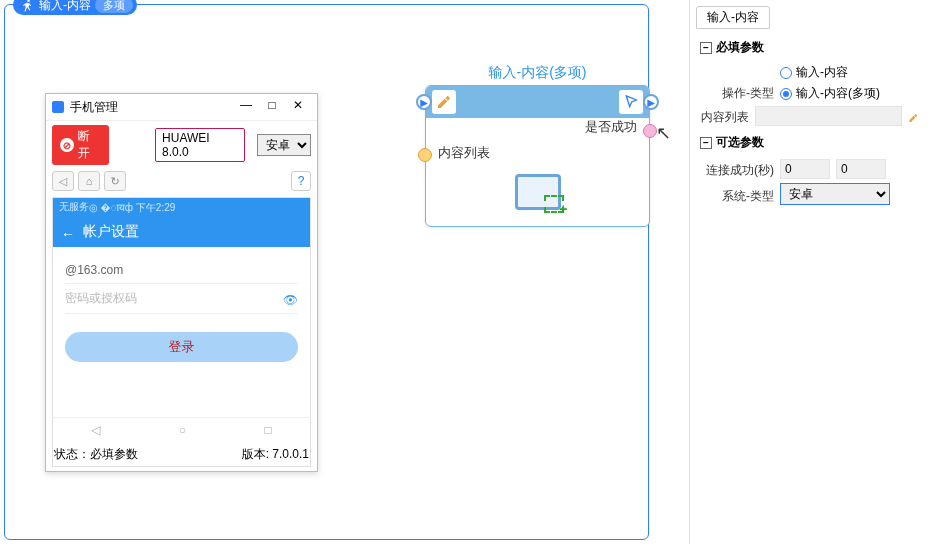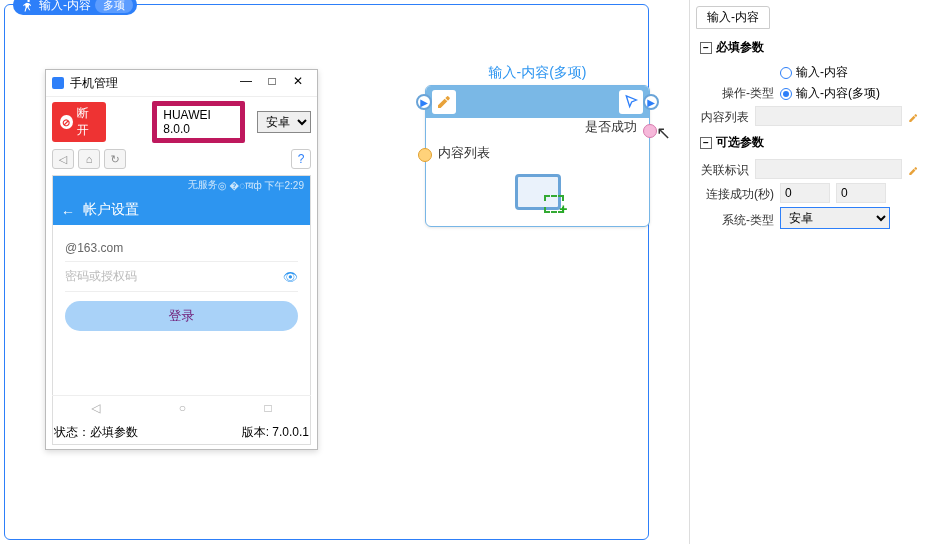--- a/index.html
+++ b/index.html
@@ -6,43 +6,43 @@
 body { background: #fff; width: 929px; height: 544px; overflow: hidden; }
 
 .app { display: flex; width: 100%; height: 100%; gap: 36px; }
 
 .main-area { flex: 1; position: relative; border: 1px solid #2d7ff9; border-radius: 6px; margin: 4px; }
 .main-header { position: absolute; top: -10px; left: 8px; display: flex; align-items: center; background: #2d7ff9; border-radius: 10px; height: 20px; padding: 0 4px 0 8px; font-size: 12px; color: #fff; }
 .main-header .pill { background: #5c9dff; border-radius: 8px; padding: 0 8px; margin-left: 4px; font-size: 11px; line-height: 16px; }
 .walk-icon { width: 14px; height: 14px; margin-right: 4px; fill: #fff; }
 
 
-.pm-window { position: absolute; left: 40px; top: 64px; width: 273px; background: #fff; border: 1px solid #bbb; box-shadow: 0 2px 6px rgba(0,0,0,0.15); }
+.pm-window { position: absolute; left: 40px; top: 88px; width: 273px; background: #fff; border: 1px solid #bbb; box-shadow: 0 2px 6px rgba(0,0,0,0.15); }
 .pm-title { display: flex; align-items: center; padding: 4px 6px; border-bottom: 1px solid #eee; font-size: 12px; }
 .pm-title .sq { width: 12px; height: 12px; background: #2d7ff9; border-radius: 2px; margin-right: 6px; }
 .pm-title .spacer { flex: 1; }
 .pm-title-btn { width: 26px; height: 18px; text-align: center; font-size: 12px; cursor: pointer; }
 .pm-toolbar { display: flex; align-items: center; padding: 4px 6px; gap: 6px; }
 .disconnect { background: #e33; color: #fff; border-radius: 3px; padding: 3px 8px; font-size: 12px; display: flex; align-items: center; gap: 4px; cursor: pointer; }
 .disconnect .ico { width: 14px; height: 14px; background: #fff; border-radius: 50%; display: inline-flex; align-items: center; justify-content: center; color: #e33; font-size: 10px; font-weight: bold; }
-.dev-box { border: 5px solid #be185d; padding: 2px 6px; font-size: 12px; border-radius: 2px; margin-left: 40px; }
+.dev-box { border: 1px solid #be185d; padding: 2px 6px; font-size: 12px; border-radius: 2px; margin-left: 40px; }
 .os-select { border: 1px solid #888; font-size: 12px; padding: 1px 4px; height: 22px; }
 .pm-nav { display: flex; align-items: center; padding: 2px 6px; gap: 4px; }
 .nav-btn { width: 22px; height: 20px; border: 1px solid #ccc; border-radius: 3px; background: #f5f5f5; font-size: 11px; display: inline-flex; align-items: center; justify-content: center; cursor: pointer; color:#888; }
 .nav-spacer { flex: 1; }
 .help-btn { width: 20px; height: 20px; border: 1px solid #ccc; border-radius: 3px; color: #2d7ff9; font-size: 12px; display:inline-flex; align-items:center; justify-content:center; cursor:pointer; }
 
 .phone-screen { margin: 4px 6px; border: 1px solid #ddd; height: 270px; background: #fff; overflow:hidden; }
-.phone-status { background: #2d95f0; color: #cfe7fb; font-size: 10px; display: flex; justify-content: flex-end; padding: 2px 6px; }
+.phone-status { background: #2d95f0; color: #cfe7fb; font-size: 10px; display: flex; justify-content: flex-start; padding: 2px 6px; }
 .phone-head { background: #2d95f0; color: #fff; display: flex; align-items: center; padding: 6px 8px; font-size: 14px; gap: 8px; }
 .phone-body { padding: 10px 12px; }
 .field { font-size: 12px; color: #666; padding: 6px 0; border-bottom: 1px solid #eee; display:flex; align-items:center; }
-.field.placeholder { color: #bbb; }
+.field.placeholder { color: #bbb; align-items: flex-end; }
 .eye { color: #2d95f0; margin-left:auto; }
-.login-btn { margin-top: 9px; background: #a9d2f8; color: #701a75; text-align: center; border-radius: 16px; padding: 6px 0; font-size: 13px; }
+.login-btn { margin-top: 18px; background: #a9d2f8; color: #b91c1c; text-align: center; border-radius: 16px; padding: 6px 0; font-size: 13px; }
 .phone-nav { position:absolute; bottom:30px; left:6px; right:6px; border-top:1px solid #eee; height:24px; display:flex; justify-content:space-around; align-items:center; color:#aaa; font-size:12px; }
 .pm-status { padding: 4px 8px; font-size: 12px; display: flex; justify-content: space-between; position:absolute; bottom:4px; left:0; right:0; }
 
 
 .node { position: absolute; left: 420px; top: 80px; width: 225px; background: #fff; border: 1px solid #78b6e6; border-radius: 6px; box-shadow: 0 1px 3px rgba(0,0,0,0.1); }
 .node-title { position: absolute; top: -22px; left: 0; right: 0; text-align: center; color: #2d95f0; font-size: 14px; }
 .node-head { background: #7ab8e6; height: 32px; border-radius: 5px 5px 0 0; display:flex; align-items:center; padding: 0 6px; gap:6px; position:relative; }
 .port { position: absolute; width: 16px; height: 16px; border-radius: 50%; background: #fff; border: 2px solid #6aa4d8; display:flex; align-items:center; justify-content:center; font-size:10px; color:#2d7ff9; }
 .port.left-top { left: -10px; top: 8px; }
 .port.right-top { right: -10px; top: 8px; }
@@ -197,27 +197,20 @@
         <svg class="edit-ico" viewBox="0 0 24 24">
             <path fill="#e8a23a" d="M3 17l10-10 4 4L7 21H3v-4zM14 6l2-2a2 2 0 013 0l1 1a2 2 0 010 3l-2 2-4-4z"></path>
           </svg>
       </div>
 
       <div class="section-head">
         <span class="tgl">−</span>
         <span>可选参数</span>
       </div>
       <div class="row">
-        <span class="lbl">关联标识</span>
-        <input class="input-box" style="">
-        <svg class="edit-ico" viewBox="0 0 24 24">
-            <path fill="#e8a23a" d="M3 17l10-10 4 4L7 21H3v-4zM14 6l2-2a2 2 0 013 0l1 1a2 2 0 010 3l-2 2-4-4z"></path>
-          </svg>
-      </div>
-      <div class="row">
         <span class="lbl">连接成功(秒)</span>
         <input class="small-input" value="0" style="">
         <input class="small-input" value="0" style="">
       </div>
       <div class="row">
         <span class="lbl">系统-类型</span>
         <select class="sys-select">
           <option>安卓</option>
         </select>
       </div>

